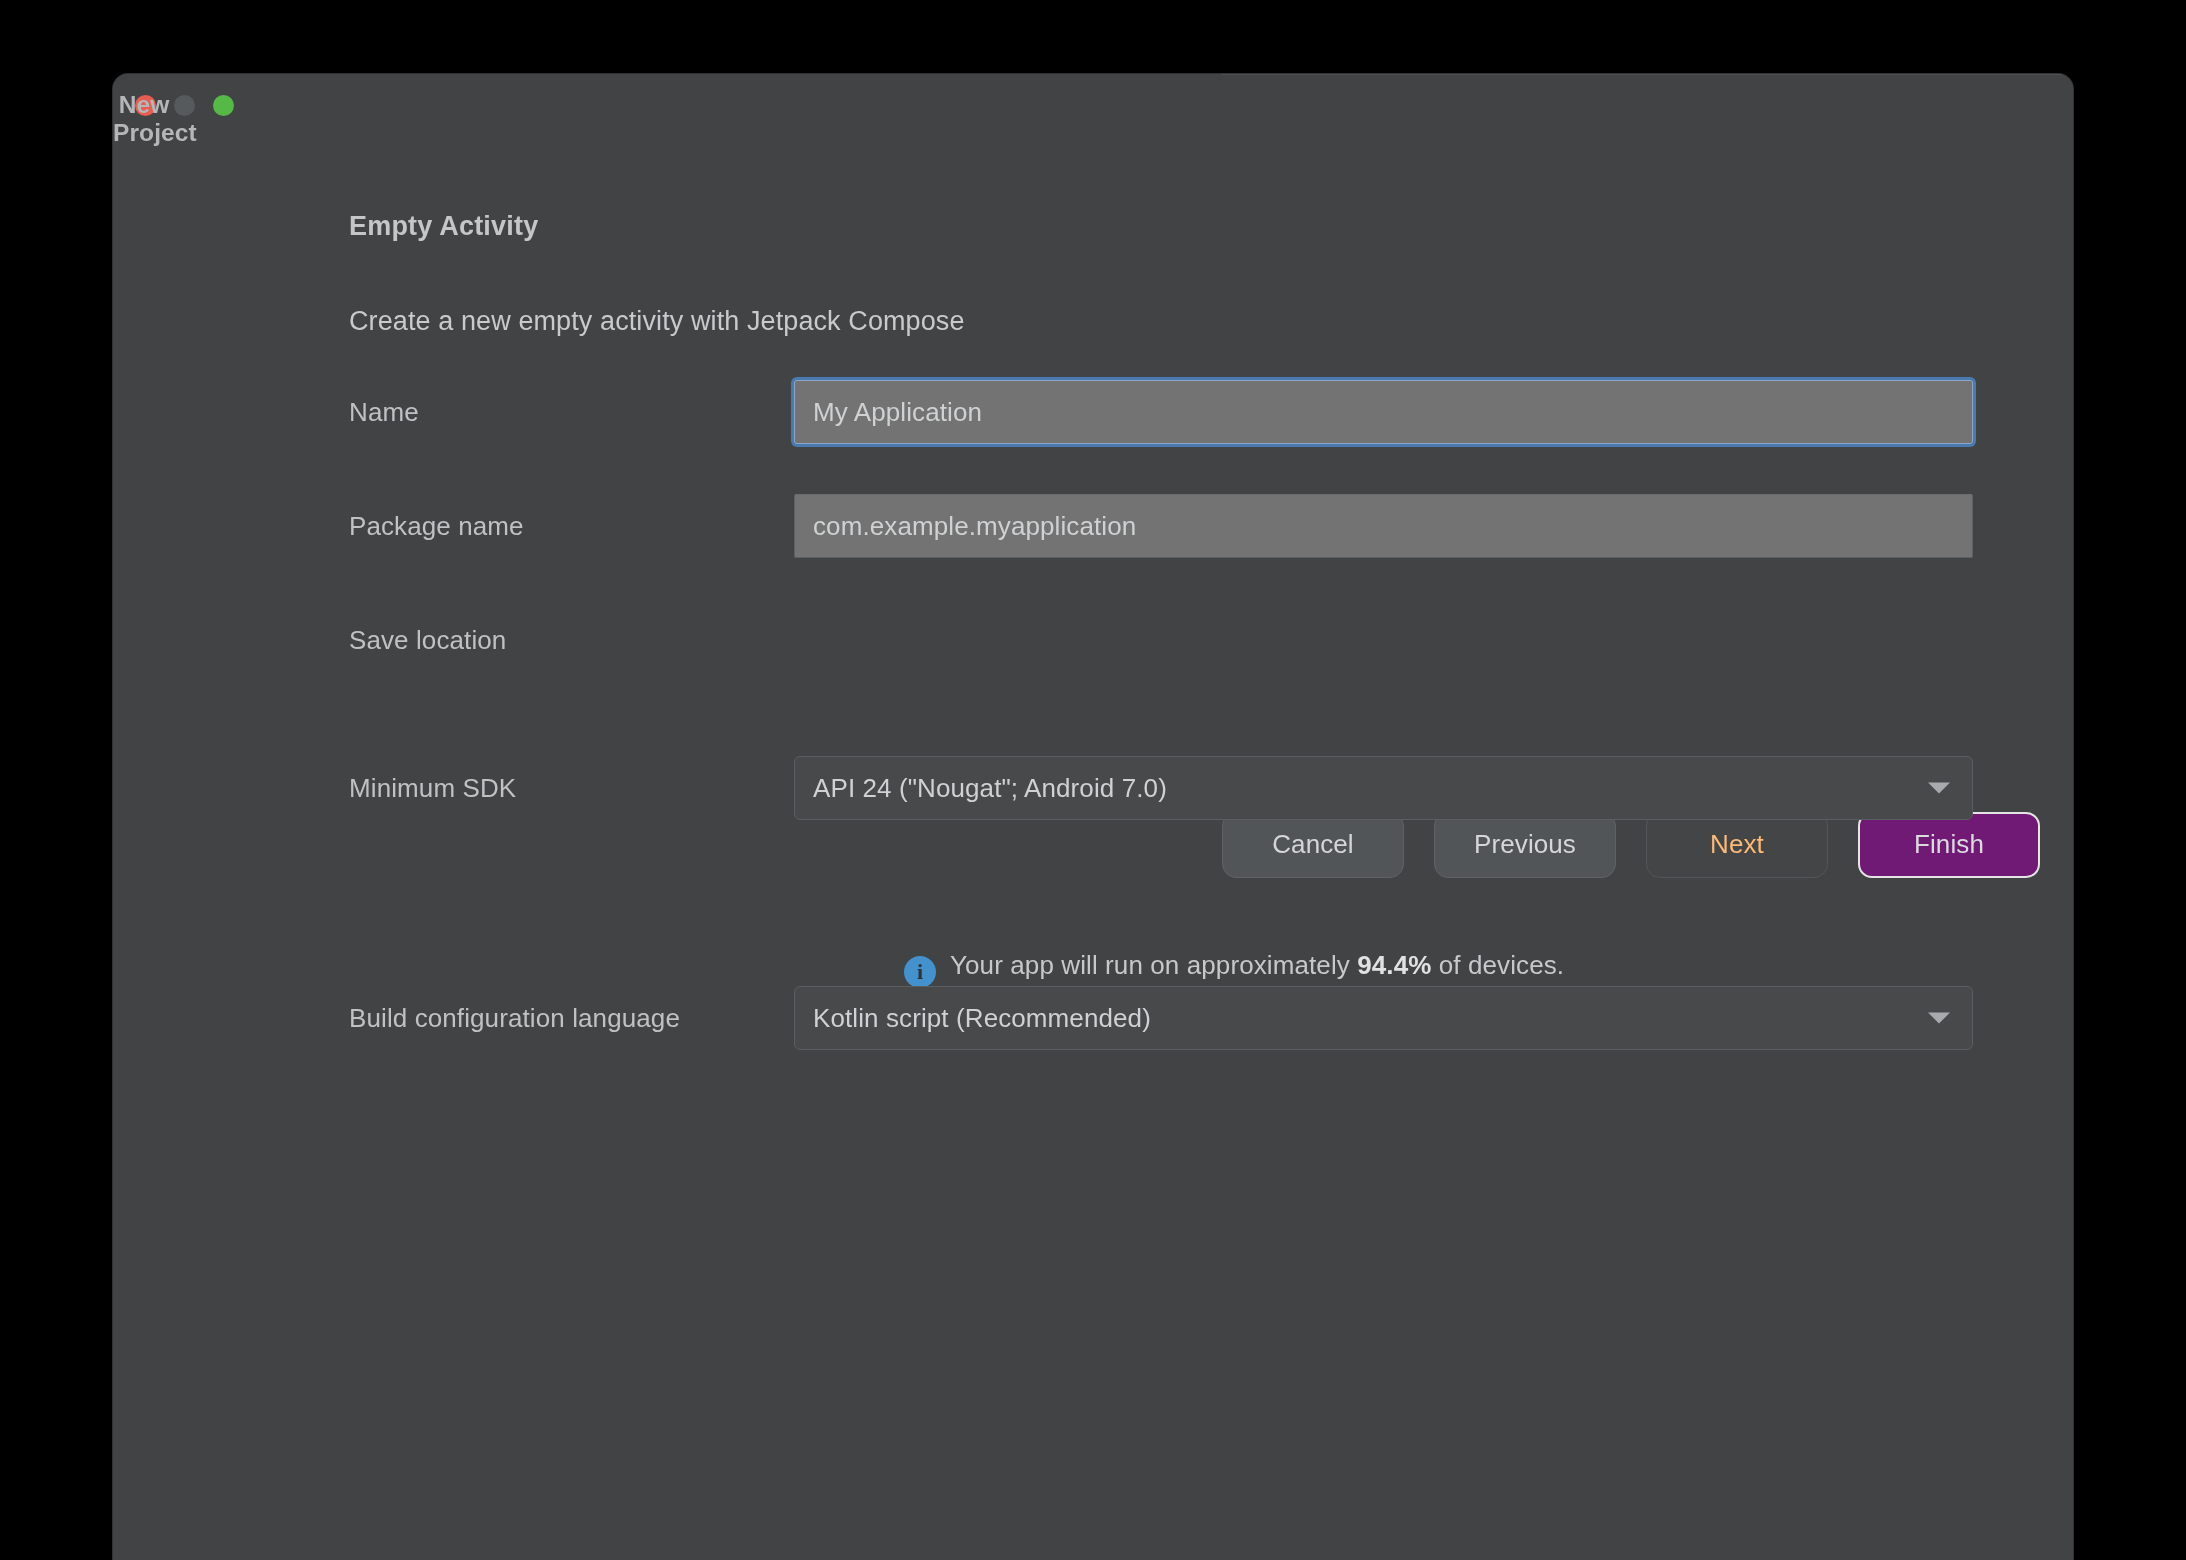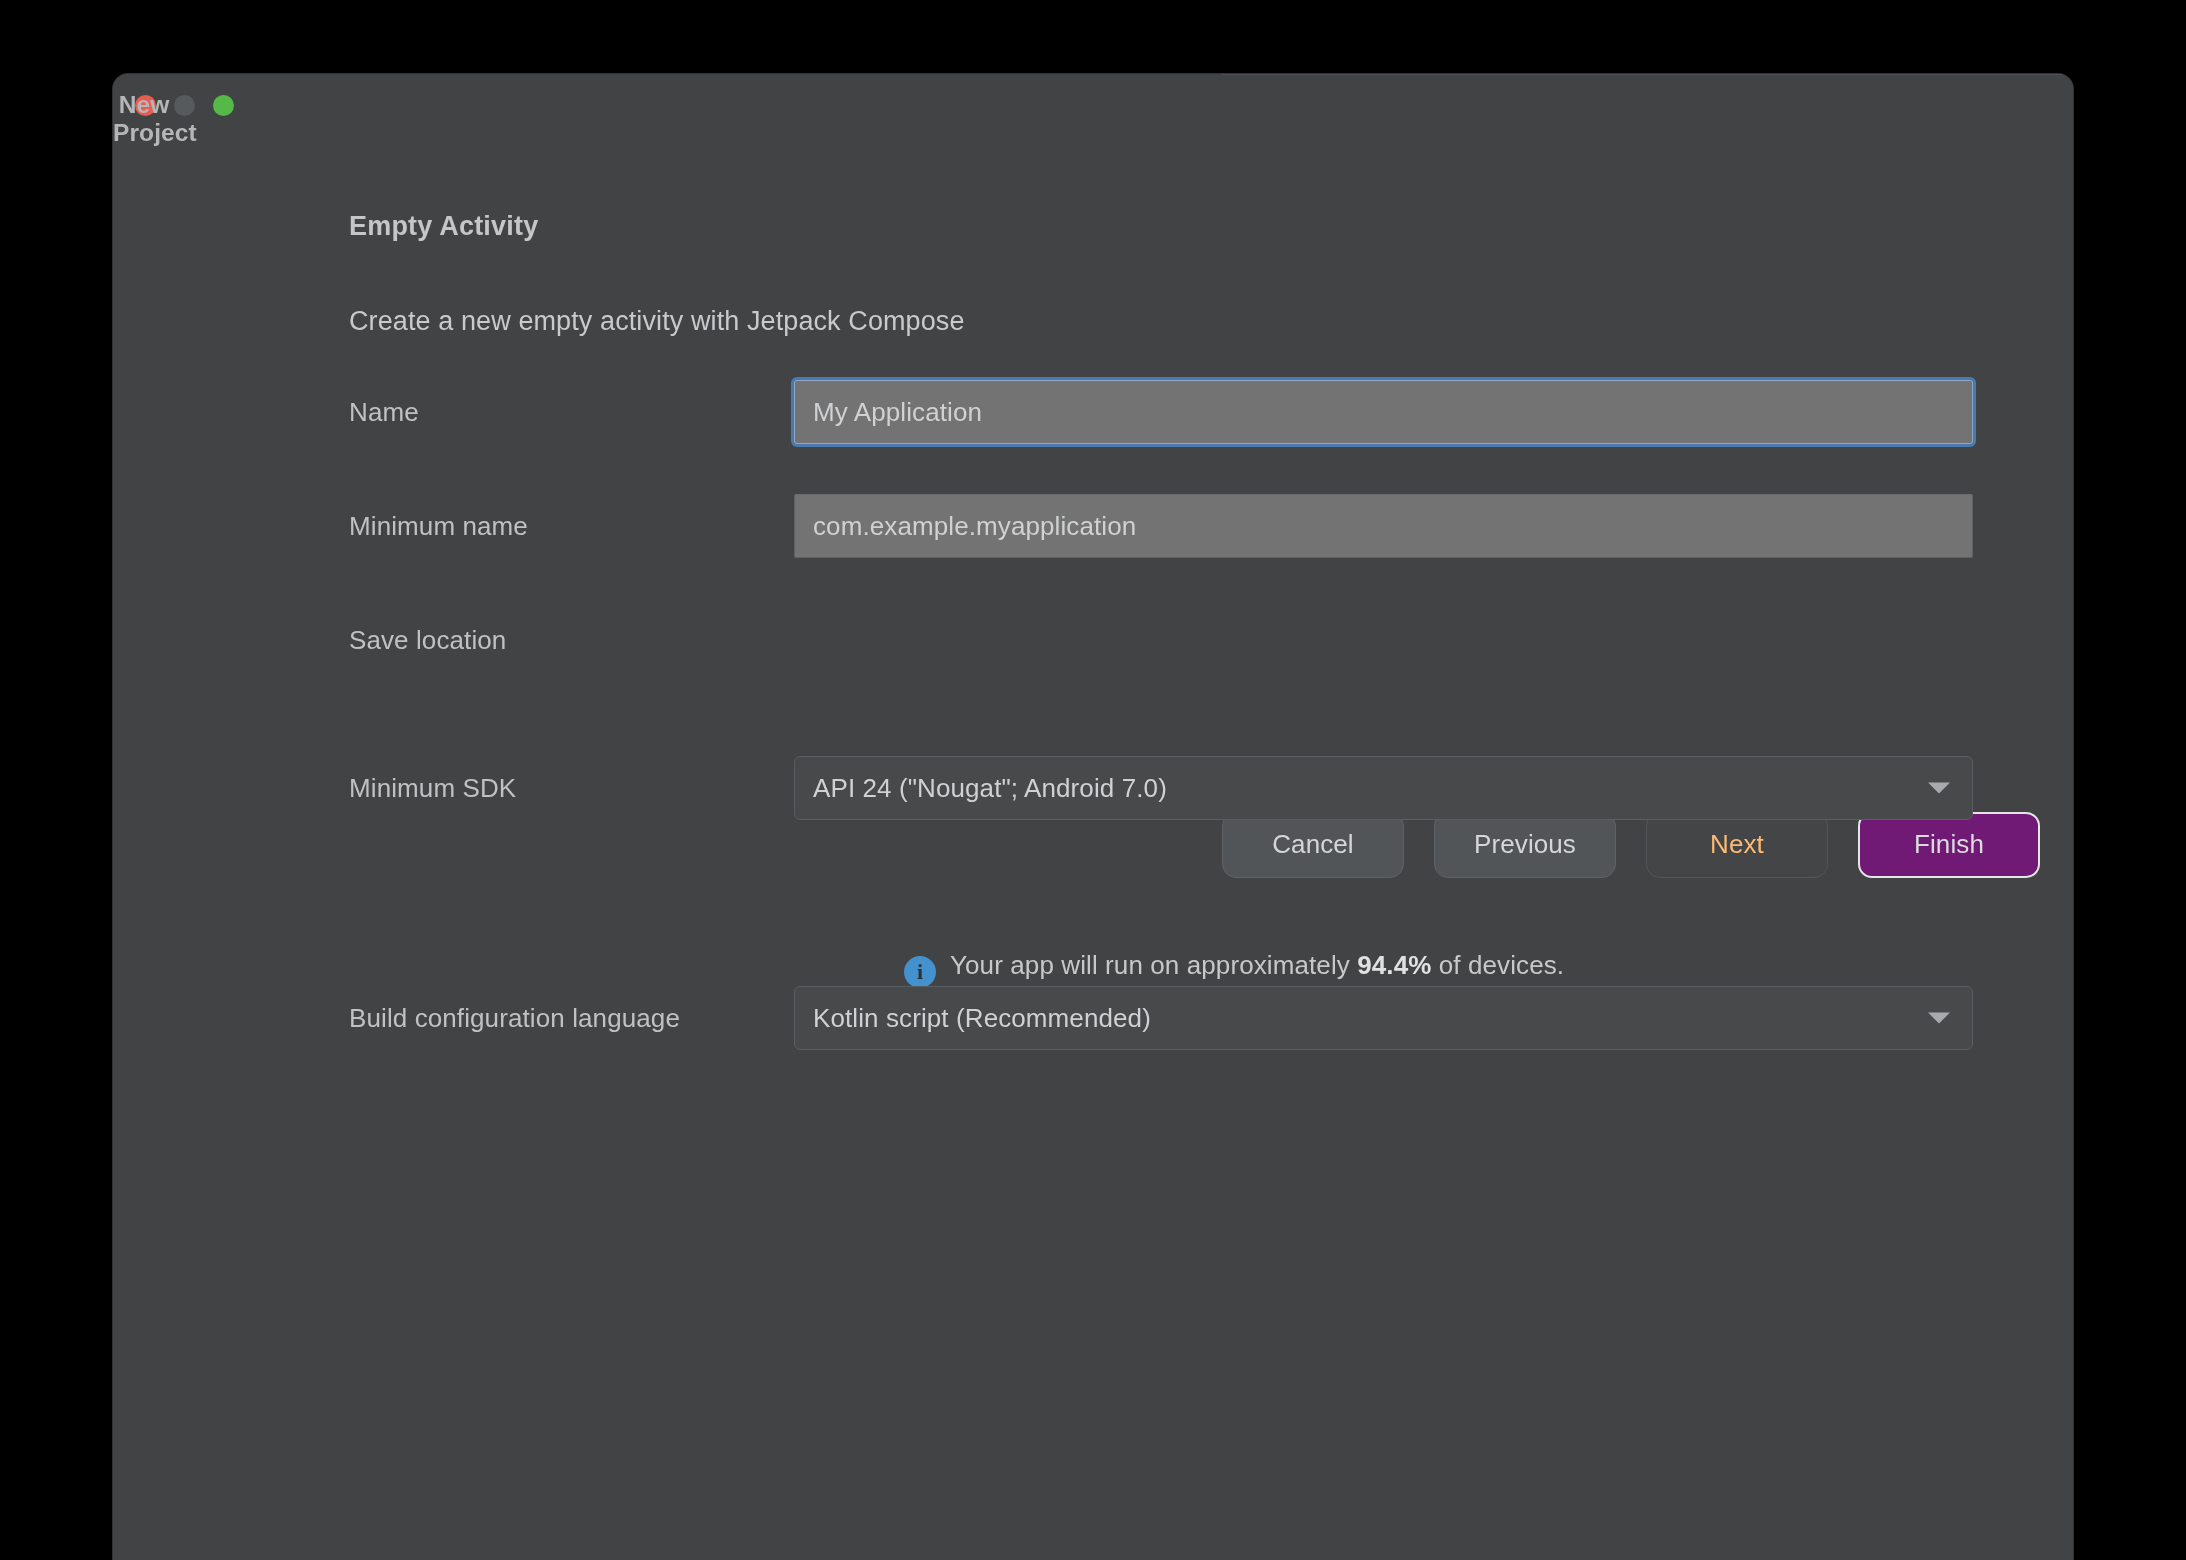--- a/index.html
+++ b/index.html
@@ -266,21 +266,21 @@
     <div class="subheading">Create a new empty activity with Jetpack Compose</div>
 
     <div class="row" style="top:306px;">
       <div class="row-label">Name</div>
       <div class="field focused">
         <span>My Application</span>
       </div>
     </div>
 
     <div class="row" style="top:420px;">
-      <div class="row-label">Minimum name</div>
+      <div class="row-label">Package name</div>
       <div class="field">
         <span>com.example.myapplication</span>
       </div>
     </div>
 
     <div class="row" style="top:534px;">
       <div class="row-label">Save location</div>
     </div>
 
     <div class="row" style="top:682px;">

